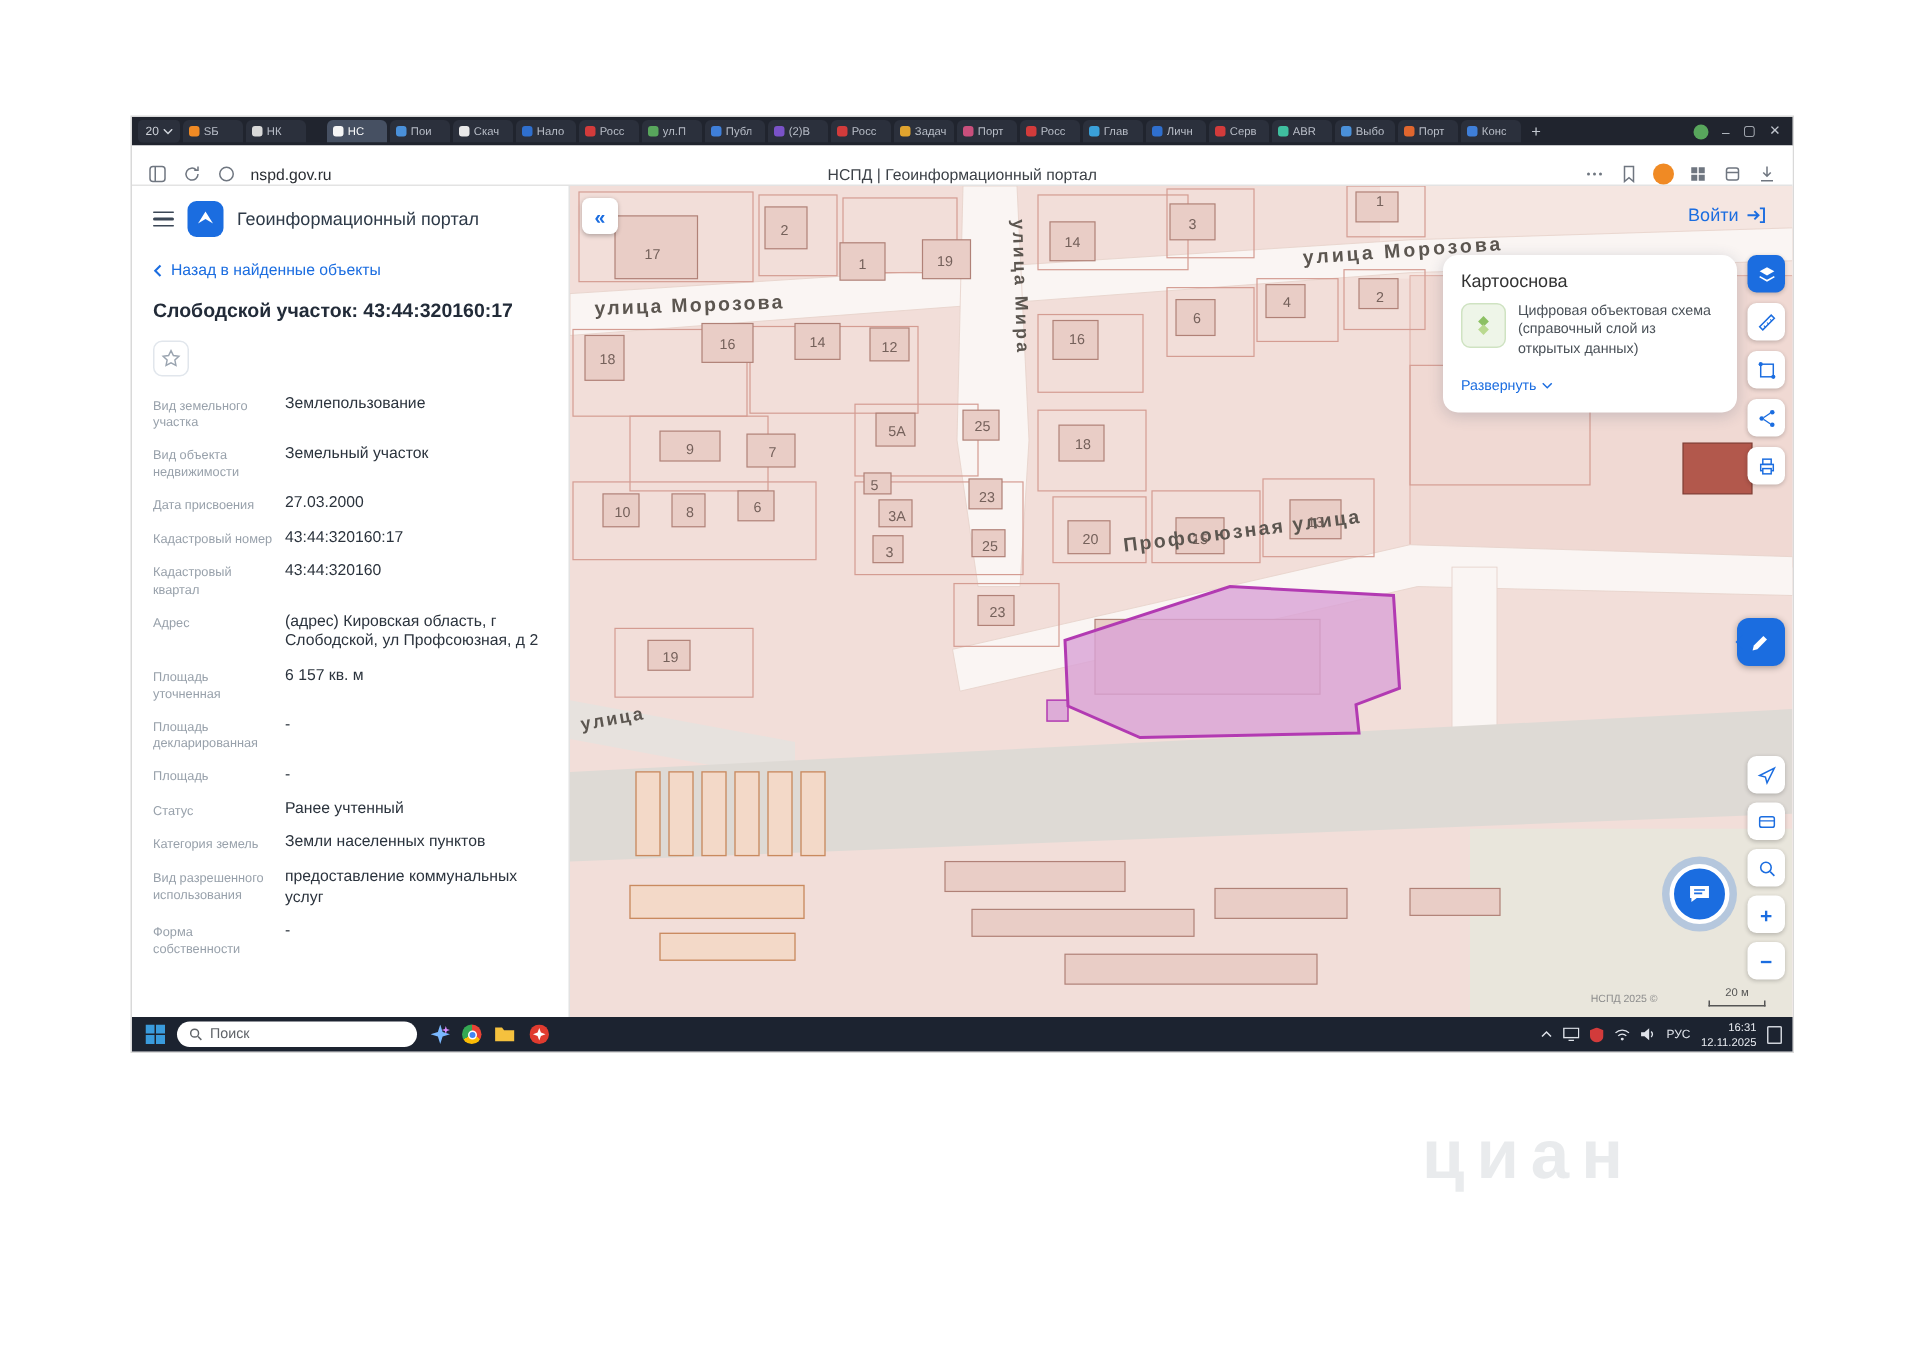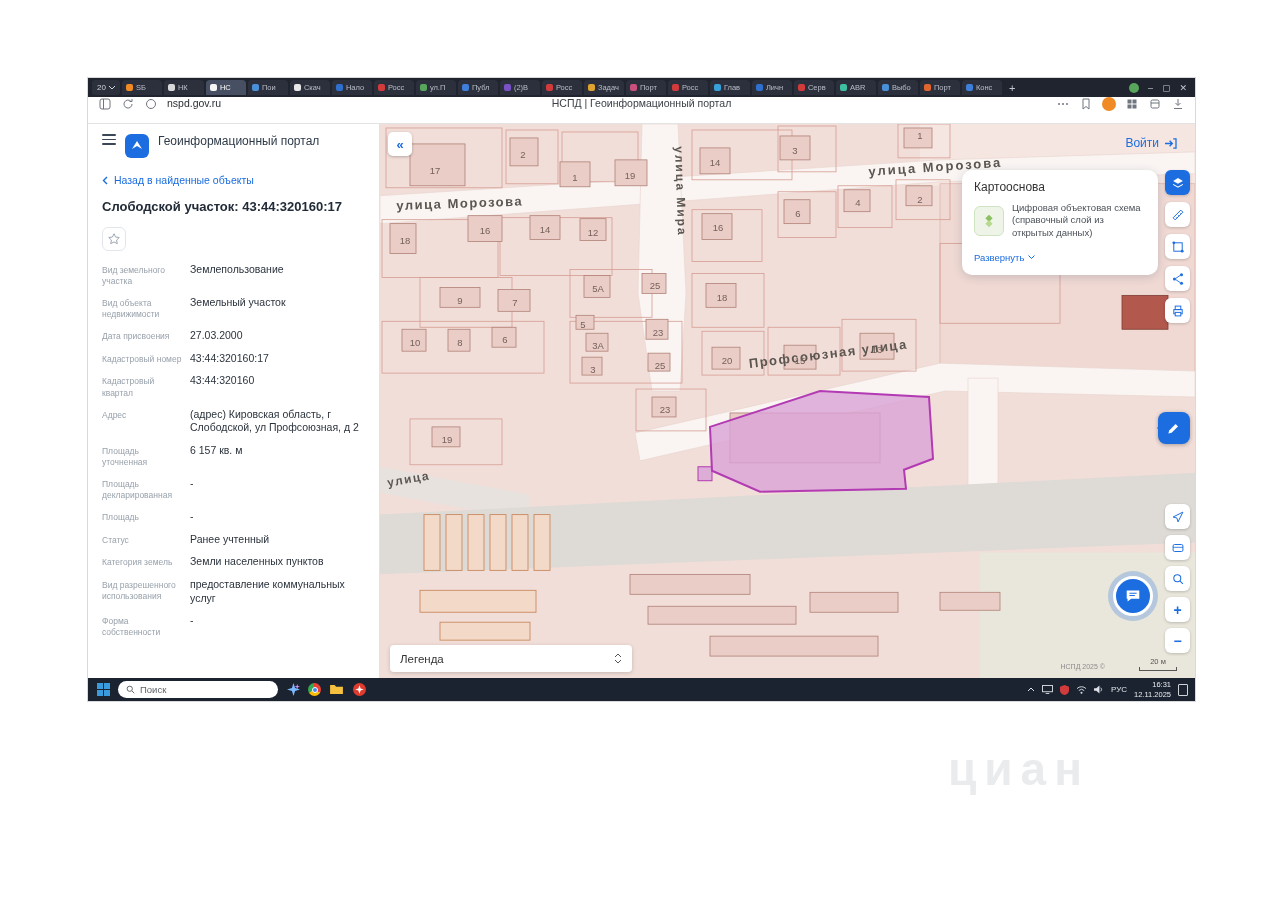--- a/index.html
+++ b/index.html
@@ -9,44 +9,44 @@
   .canvas { position: relative; width: 1280px; height: 905px; background: #fff; overflow: hidden; }
   .window { position: absolute; left: 88px; top: 78px; width: 1107px; height: 623px;
             display: flex; flex-direction: column; box-shadow: 0 0 0 1px #d9d9d9; background:#fff; }
 
   
   .tabbar { height: 19px; background: #20242e; display: flex; align-items: center; padding: 0 4px; gap: 2px; flex: 0 0 19px; }
   .tabcount { display: flex; align-items: center; gap: 3px; color: #cfd3da; font-size: 8px; padding: 0 5px; height: 15px; background:#2b303c; border-radius:3px; }
   .tabs { display: flex; gap: 2px; overflow: hidden; }
   .tab { height: 15px; display: flex; align-items: center; gap: 3px; padding: 0 4px; width: 40px; flex: 0 0 auto;
          background: #2b303c; border-radius: 4px 4px 0 0; color: #b9bec8; font-size: 7.5px; overflow: hidden; }
-  .tab.active { background: #465062; color: #fff; }
+  .tab.active { background: #465062; color: #fff; margin-left: 12px; }
   .fav { width: 7px; height: 7px; border-radius: 2px; flex: 0 0 7px; }
   .tlabel { white-space: nowrap; overflow: hidden; }
   .newtab { color: #c2c7cf; font-size: 11px; padding: 0 5px; }
   .winctrl { margin-left: auto; display: flex; align-items: center; gap: 9px; color: #c2c7cf; font-size: 9px; padding-right: 4px; }
   .avatar-mini { width: 10px; height: 10px; border-radius: 50%; background: #58a65c; }
 
   
-  .addressbar { height: 27px; background: #fff; border-bottom: 1px solid #e3e3e3; display: flex; align-items: flex-start;
+  .addressbar { height: 27px; background: #fff; border-bottom: 1px solid #e3e3e3; display: flex; align-items: flex-end;
                 padding: 0 10px; gap: 9px; position: relative; flex: 0 0 27px; }
   .ab-icon { width: 14px; height: 14px; color: #6f7680; display:flex; align-items:center; justify-content:center; }
   .ab-icon svg { width: 12px; height: 12px; }
   .url { font-size: 10.5px; color: #2a2e33; }
   .page-title { position: absolute; left: 50%; transform: translateX(-50%); font-size: 10.5px; color: #3c4147; white-space: nowrap; }
   .ab-right { margin-left: auto; display: flex; align-items: center; gap: 9px; }
   .avatar-ab { width: 14px; height: 14px; border-radius: 50%; background: #f08a24; }
 
   
   .content { display: flex; flex: 1; overflow: hidden; }
 
   
   .sidebar { width: 292px; flex: 0 0 292px; background: #fff; border-right: 1px solid #e2e2e2;
              padding: 10px 14px 0 14px; overflow: hidden; }
-  .sb-top { display: flex; align-items: flex-start; gap: 9px; margin-bottom: 16px; }
+  .sb-top { display: flex; align-items: center; gap: 9px; margin-bottom: 16px; }
   .burger { width: 14px; display: flex; flex-direction: column; gap: 3px; }
   .burger i { height: 1.6px; background: #3b4756; border-radius: 1px; }
   .logo { width: 24px; height: 24px; border-radius: 6px; background: #1b6de0; }
   .brand { font-size: 12px; color: #2e3a48; }
   .back { color: #1b6de0; font-size: 10.5px; display: flex; gap: 6px; align-items: center; margin-bottom: 13px; cursor: pointer; }
   .obj-title { font-size: 13px; font-weight: 700; color: #222b38; margin-bottom: 13px; }
   .star-btn { width: 24px; height: 24px; border: 1px solid #e1e6ec; border-radius: 6px; color: #9aa4b0; margin-bottom: 12px; background:#fff; }
   .sb-tabs { display: flex; gap: 11px; border-bottom: 1px solid #e6eaef; margin-bottom: 13px; font-size: 10.5px; color: #7c8694; align-items: flex-end; }
   .sb-tab { padding-bottom: 7px; white-space: nowrap; cursor: pointer; }
   .sb-tab.active { color: #1f2a37; font-weight: 700; border-bottom: 2px solid #1b6de0; margin-bottom: -1px; }
@@ -61,21 +61,21 @@
   .street-label { position: absolute; color: #5c5650; font-weight: 700; white-space: nowrap; }
   .parcel-label { position: absolute; font-size: 9.5px; color: #75615b; transform: translate(-50%, -50%); }
 
   .collapse-btn { position: absolute; left: 8px; top: 8px; width: 24px; height: 24px; background: #fff; border-radius: 5px;
                   color: #1b6de0; font-size: 13px; font-weight: 700; box-shadow: 0 1px 3px rgba(0,0,0,.25); z-index: 5; border:none; }
   .login-btn { position: absolute; right: 18px; top: 12px; color: #1b6de0; font-size: 12px; display: flex; gap: 5px;
                align-items: center; z-index: 5; background: transparent; border: none; cursor: pointer; }
   .basemap { position: absolute; left: 582px; top: 46px; width: 196px; background: #fff; border-radius: 10px;
              box-shadow: 0 2px 10px rgba(40,60,90,.2); padding: 10px 12px; z-index: 5; }
   .bm-title { font-size: 12px; color: #333; }
-  .bm-row { display: flex; gap: 8px; margin: 8px 0; align-items: center; }
+  .bm-row { display: flex; gap: 8px; margin: 8px 0; }
   .bm-icon { width: 30px; height: 30px; flex: 0 0 30px; background: #eef5e8; border: 1px solid #cfe3c2; border-radius: 6px; }
   .bm-desc { font-size: 9.5px; color: #4a5158; line-height: 1.3; }
   .bm-expand { color: #1b6de0; font-size: 9.5px; display: inline-flex; gap: 4px; align-items: center; cursor: pointer; }
 
   .tool-col { position: absolute; right: 5px; top: 46px; display: flex; flex-direction: column; gap: 7px; z-index: 6; }
   .tool-btn { width: 25px; height: 25px; background: #fff; border: none; border-radius: 6px; color: #1b6de0;
               box-shadow: 0 1px 3px rgba(0,0,0,.2); display: flex; align-items: center; justify-content: center; cursor: pointer; }
   .tool-btn svg { width: 14px; height: 14px; }
   .tool-btn.primary { background: #1b6de0; color: #fff; }
   .draw-fab { position: absolute; right: 5px; top: 288px; width: 32px; height: 32px; background: #1b6de0; border: none;
@@ -593,31 +593,20 @@
           <button class="tool-btn zoomtxt">−</button>
         </div>
 
         <button class="chat-fab c">
           <svg width="18" height="18" viewBox="0 0 20 20">
               <path d="M3 4h14v9H8l-4 3v-3H3z" fill="#fff"></path>
               <path d="M6 7h8M6 9.5h6" stroke="#1b6de0" stroke-width="1.2"></path>
             </svg>
         </button>
 
-        <div class="legend">
-          <span>Легенда</span>
-          <span class="spin">
-            <svg width="8" height="5" viewBox="0 0 8 5">
-                <path d="M1 4l3-3 3 3" fill="none" stroke="#555"></path>
-              </svg>
-            <svg width="8" height="5" viewBox="0 0 8 5">
-                <path d="M1 1l3 3 3-3" fill="none" stroke="#555"></path>
-              </svg>
-          </span>
-        </div>
 
         <div class="attr">НСПД 2025 ©</div>
         <div class="scale">
           <span>20 м</span>
           <span class="bar"></span>
         </div>
       </div>
     </div>
 
     <div class="taskbar">

